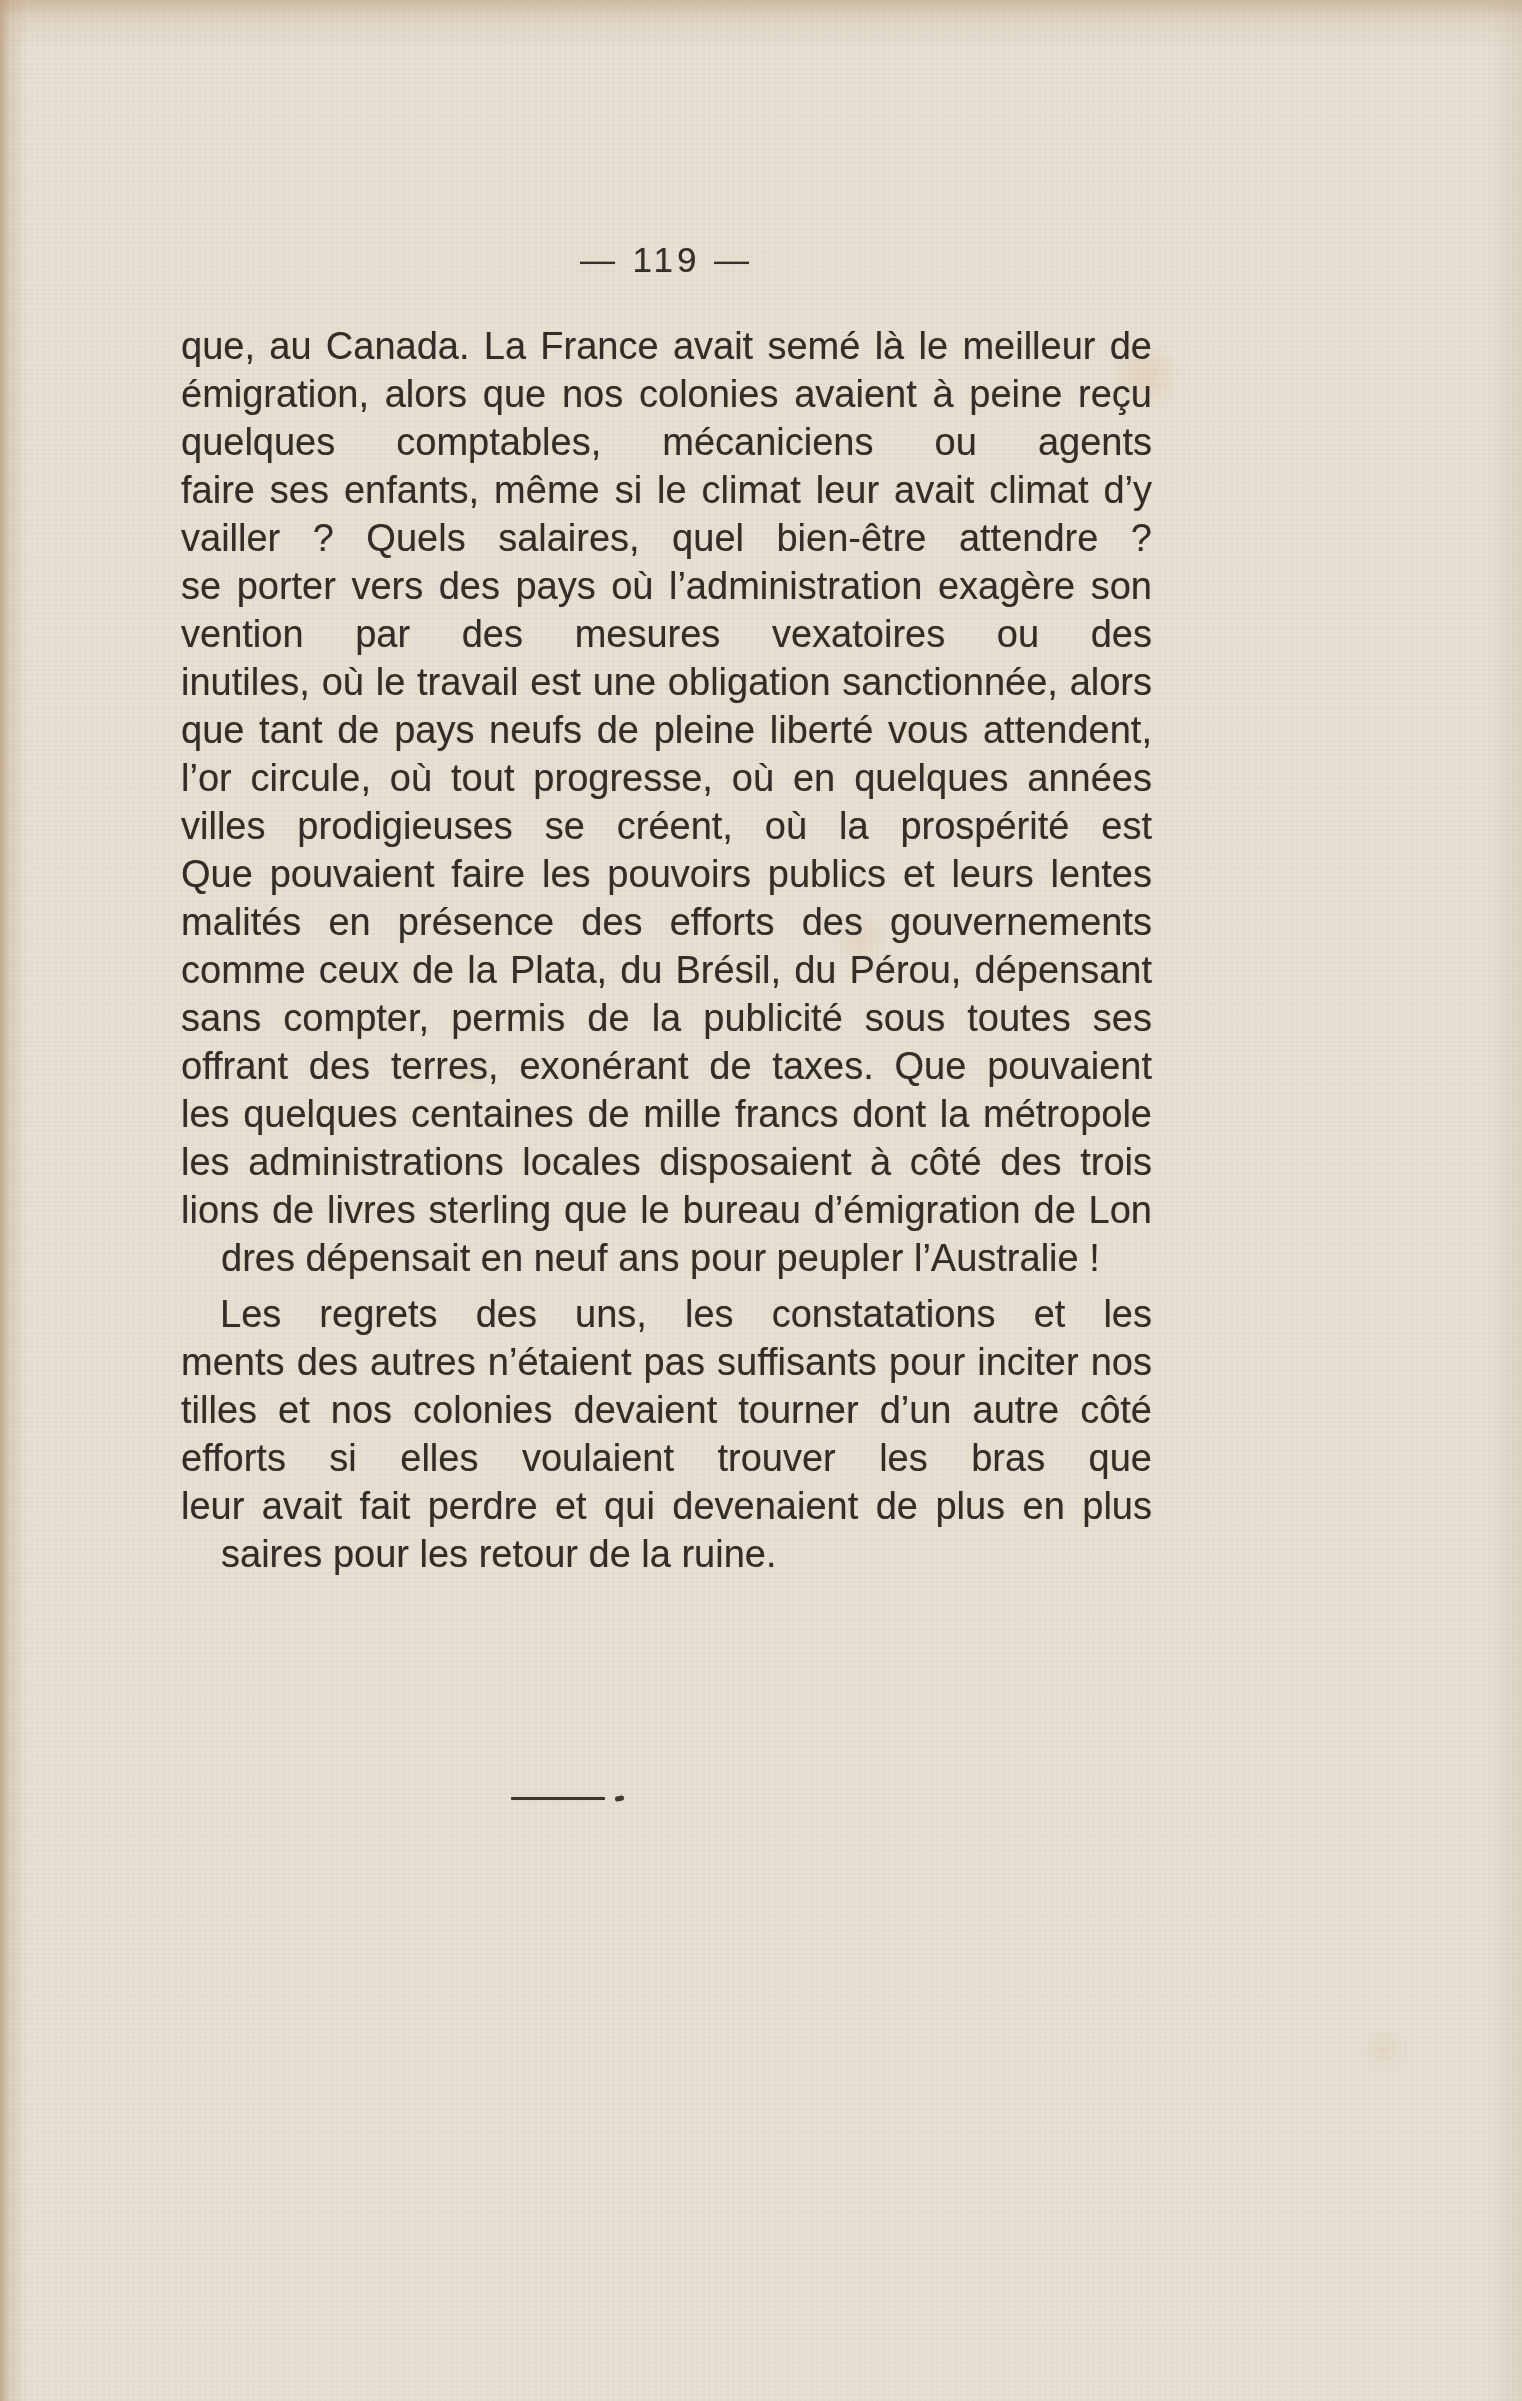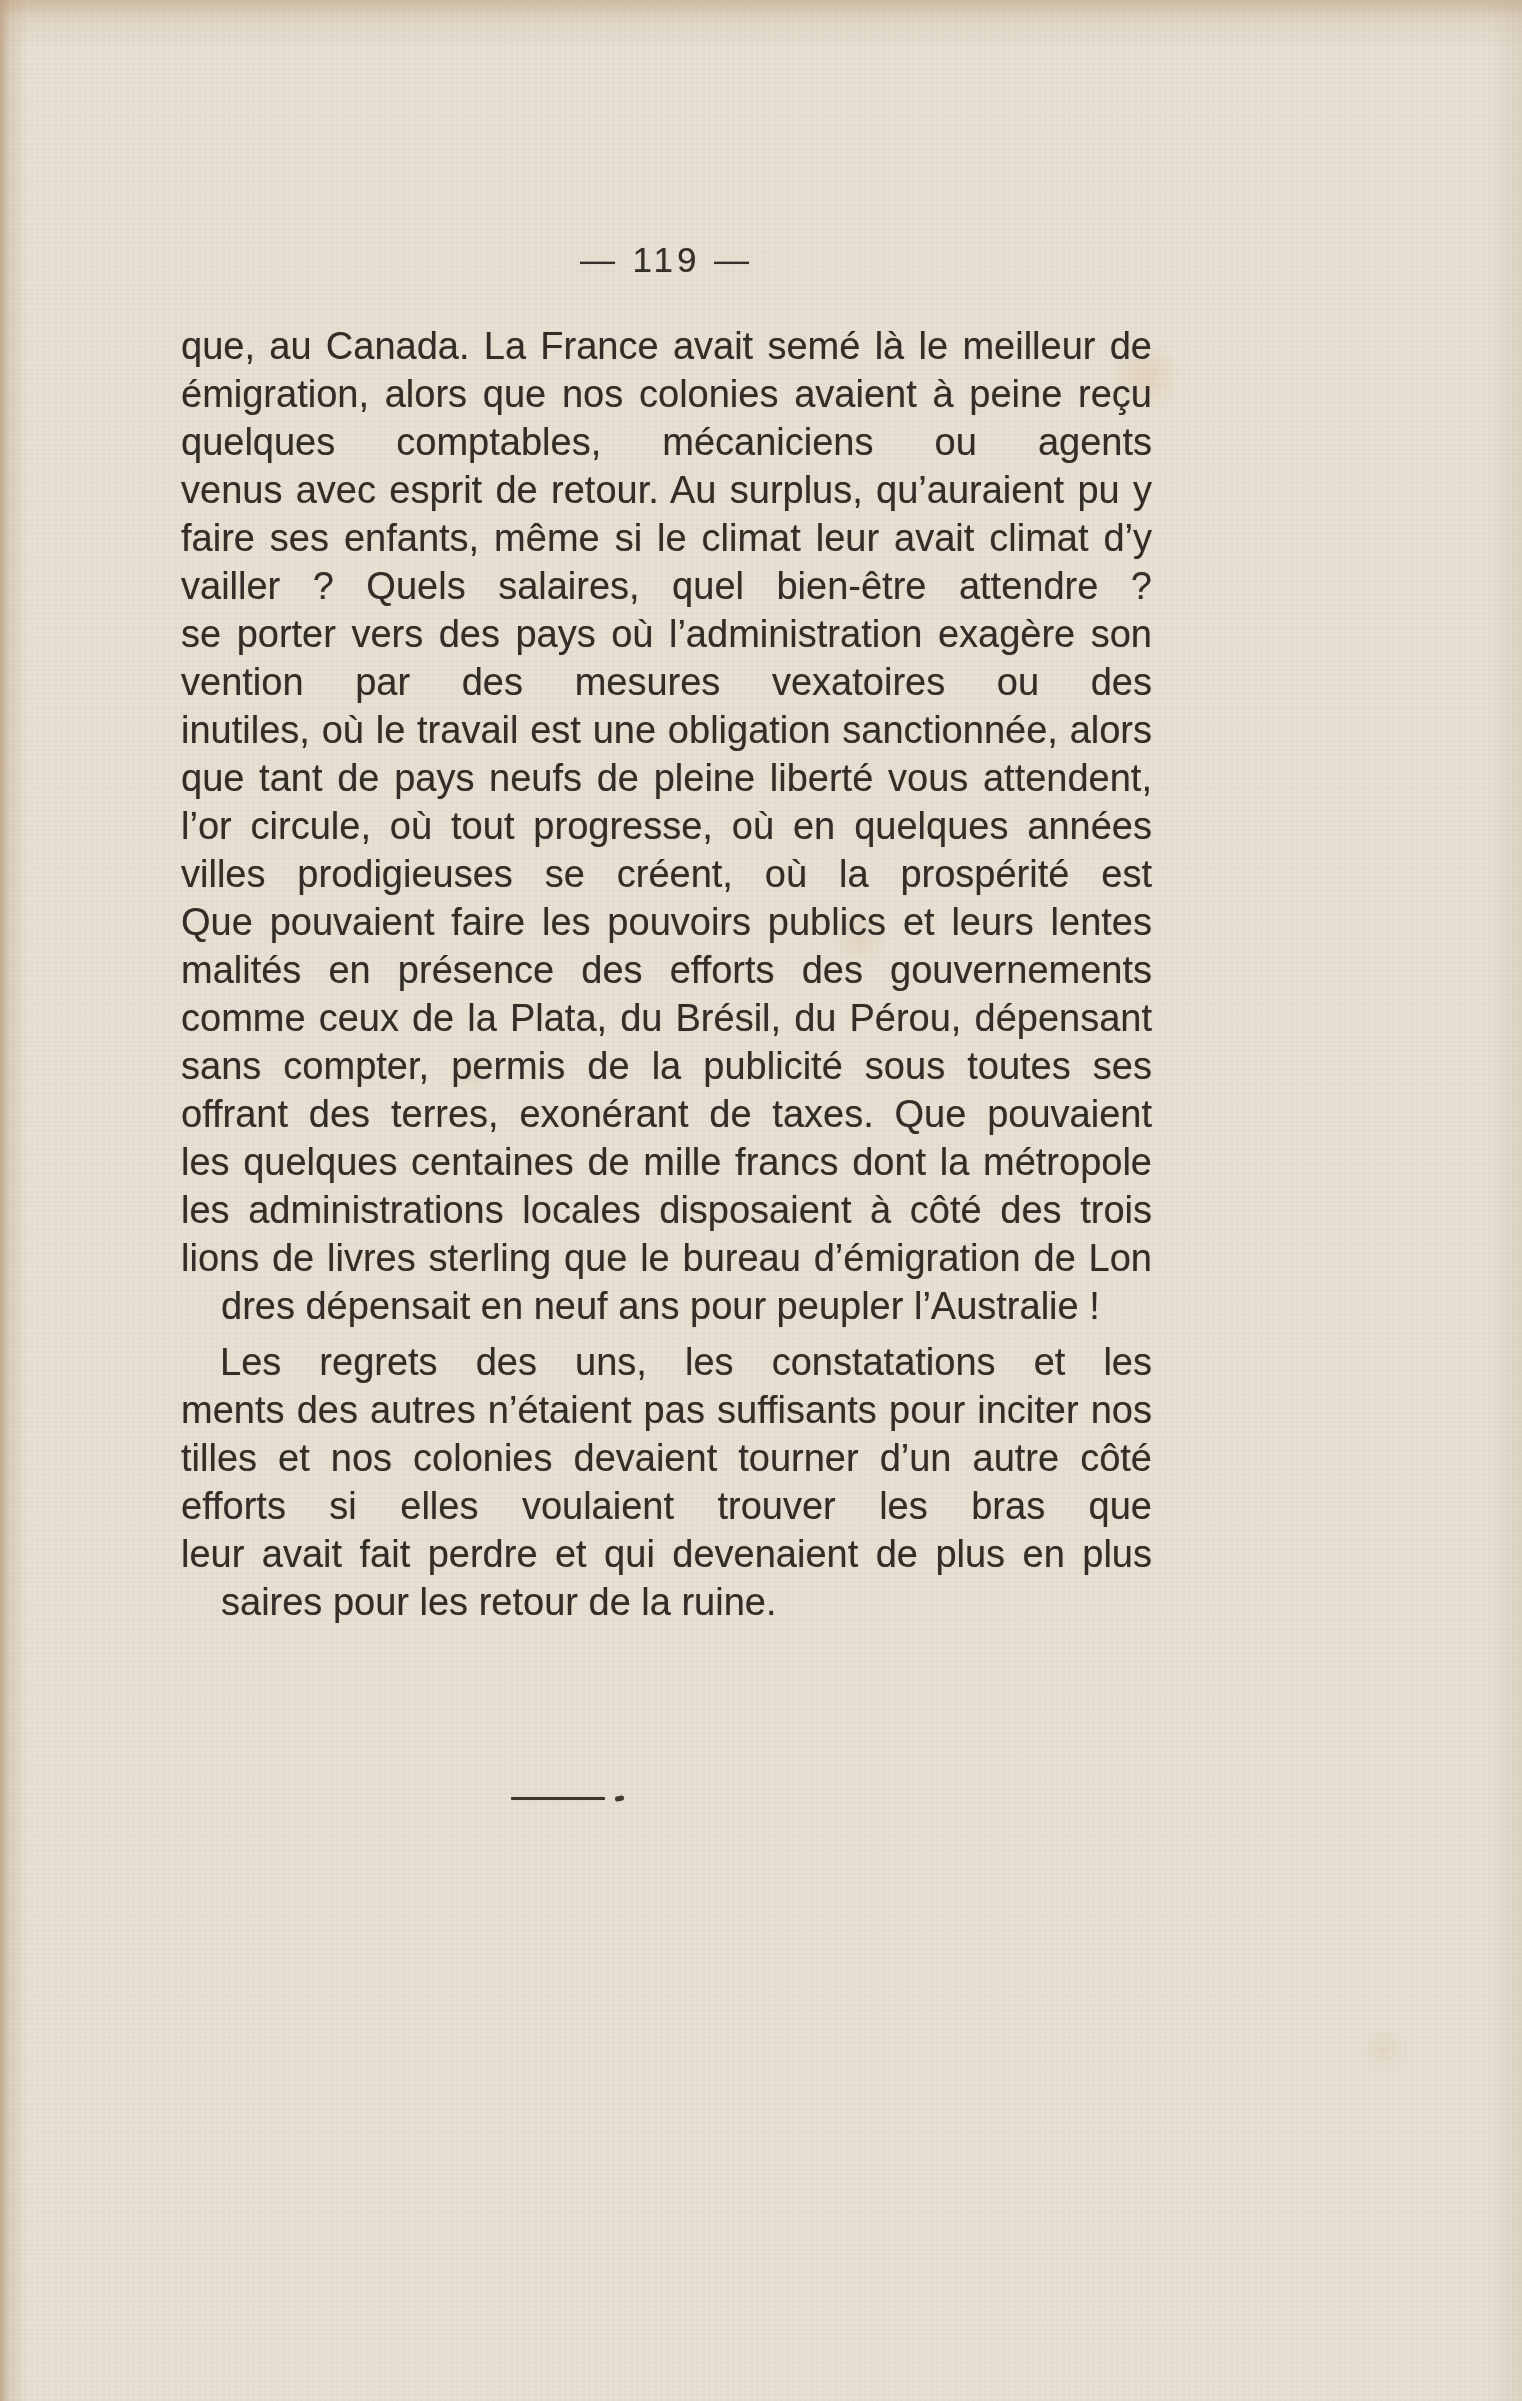--- a/index.html
+++ b/index.html
@@ -97,21 +97,20 @@
 
 <div class="page">
   <div class="grain"></div>
 
   <div class="page-number">— 119 —</div>
 
   <div class="text-block">
     <div class="line">que, au Canada. La France avait semé là le meilleur de son</div>
     <div class="line">émigration, alors que nos colonies avaient à peine reçu d’elle</div>
     <div class="line">quelques comptables, mécaniciens ou agents commerciaux,</div>
-    <div class="line">venus avec esprit de retour. Au surplus, qu’auraient pu y</div>
     <div class="line">faire ses enfants, même si le climat leur avait climat d’y tra-</div>
     <div class="line">vailler ? Quels salaires, quel bien-être attendre ? Pourquoi</div>
     <div class="line">se porter vers des pays où l’administration exagère son inter-</div>
     <div class="line">vention par des mesures vexatoires ou des réglementations</div>
     <div class="line">inutiles, où le travail est une obligation sanctionnée, alors</div>
     <div class="line">que tant de pays neufs de pleine liberté vous attendent, où</div>
     <div class="line">l’or circule, où tout progresse, où en quelques années des</div>
     <div class="line">villes prodigieuses se créent, où la prospérité est ambiante.</div>
     <div class="line">Que pouvaient faire les pouvoirs publics et leurs lentes for-</div>
     <div class="line">malités en présence des efforts des gouvernements jeunes,</div>

